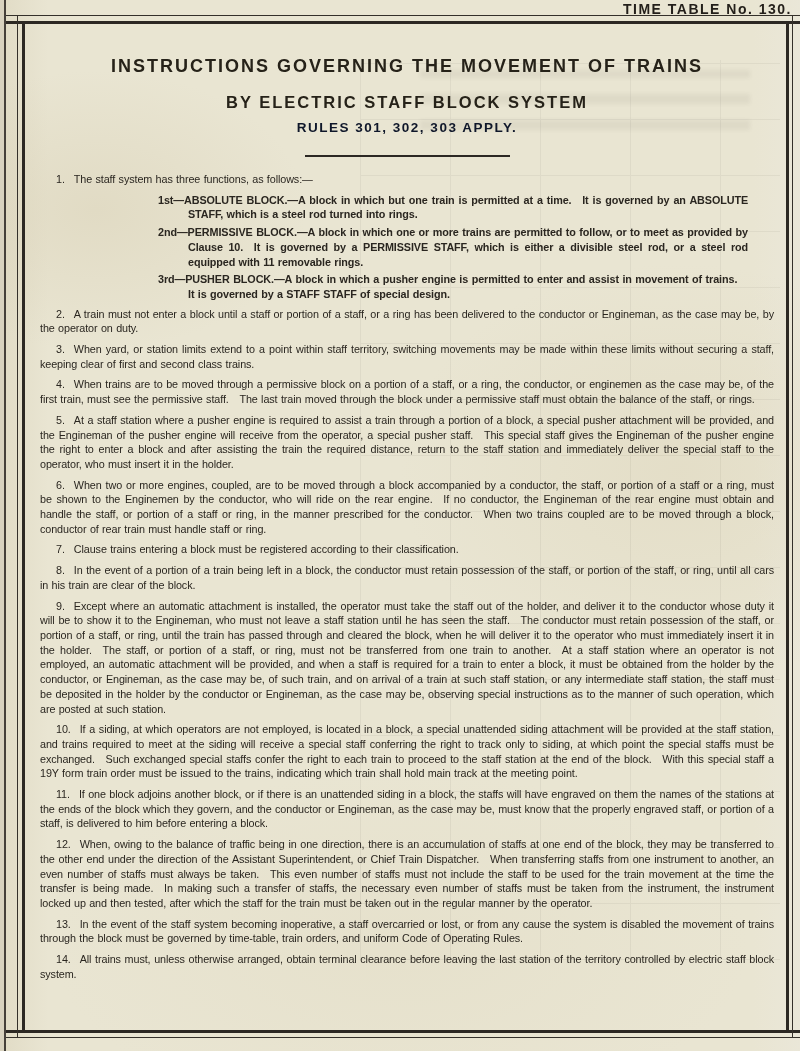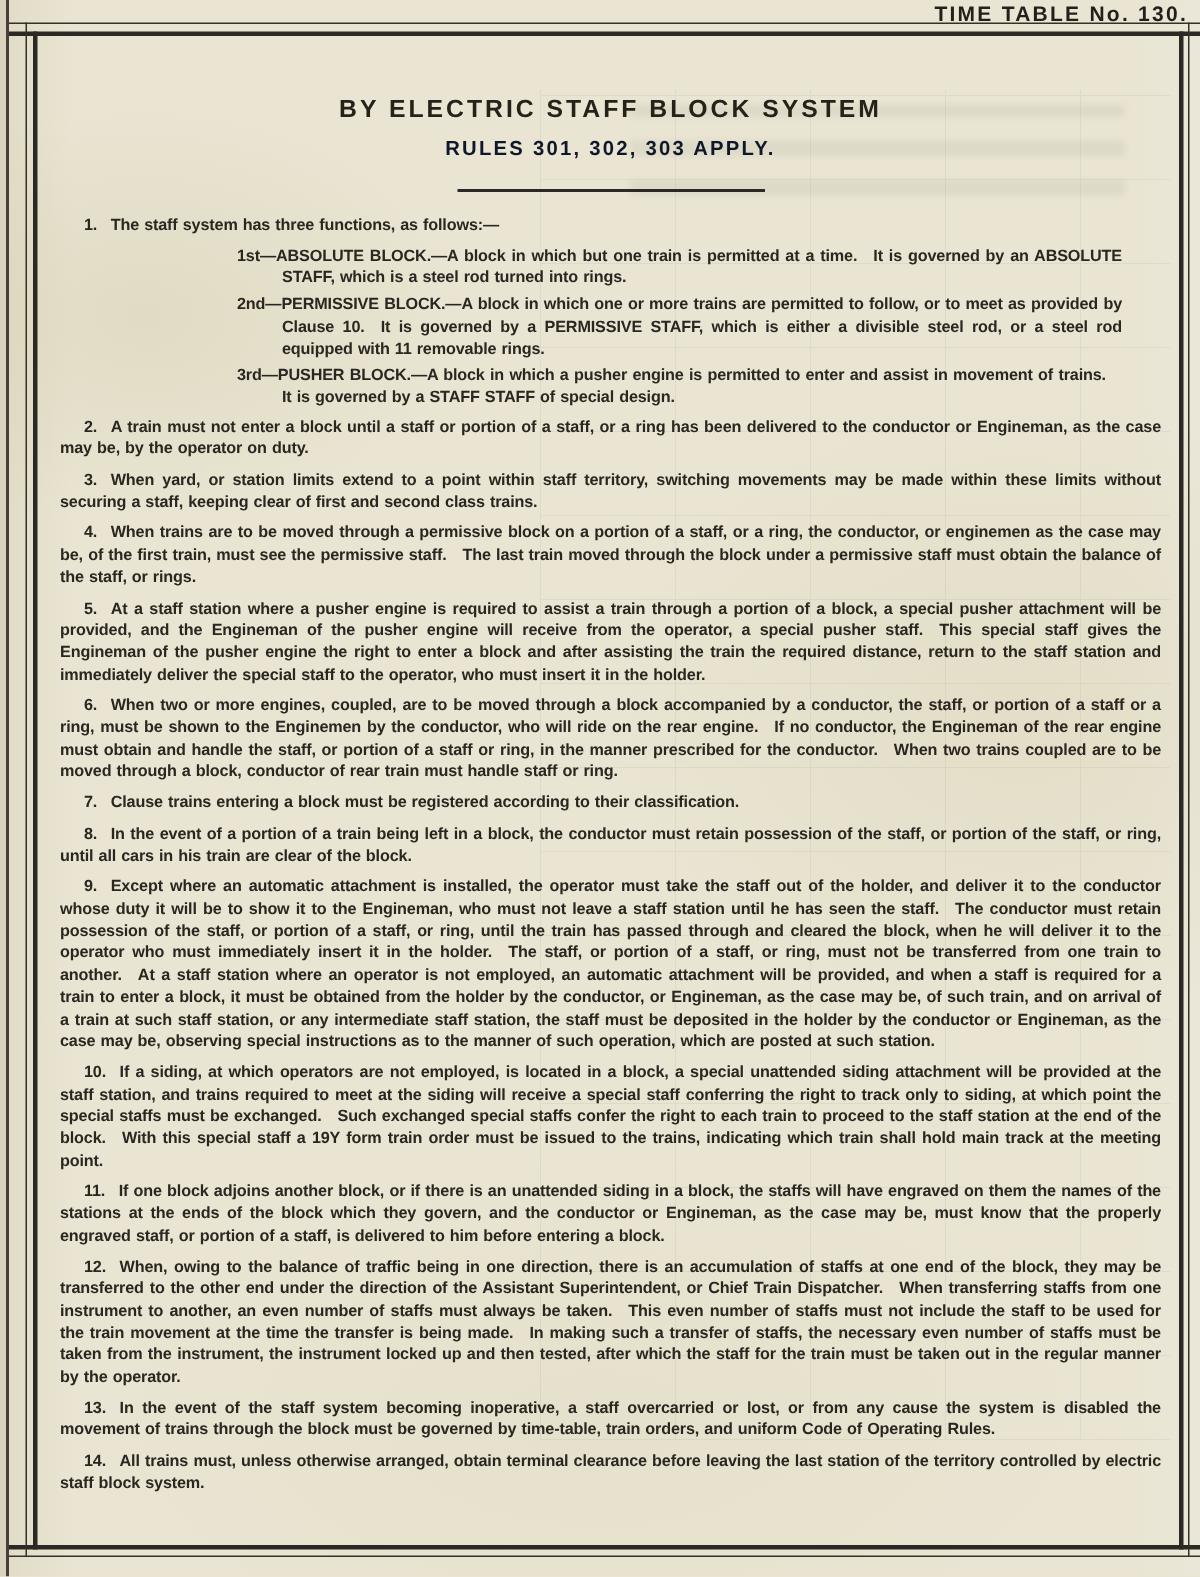--- a/index.html
+++ b/index.html
@@ -65,21 +65,21 @@
     margin:8px 0 0 0;color:#0f172a;
   }
   .title-divider{
     width:205px;height:2px;background:#2c2823;border:0;
     margin:20px auto 15px auto;
   }
 
   .rules-list{margin:0;}
   .rule-para{
     margin:0 0 6px 0;
-    font-size:10.8px;line-height:14.7px;font-weight:bold;
+    font-size:10.8px;line-height:14.7px;font-weight:normal;
     text-align:justify;letter-spacing:-.1px;word-spacing:.5px;
     text-indent:16px;color:#2a2620;
   }
   .rule-num{margin-right:9px;}
   .subitems{margin:1px 0 5px 0;}
   .subitem{
     margin:0 0 3px 118px;padding-left:30px;text-indent:-30px;
     font-size:10.8px;line-height:14.7px;font-weight:bold;
     text-align:left;letter-spacing:-.1px;word-spacing:.5px;color:#2a2620;
     width:560px;text-align:justify;
@@ -99,20 +99,21 @@
 <div class="rule-bottom-thick"></div>
 <div class="rule-bottom-thin"></div>
 <div class="rule-left-thin"></div>
 <div class="rule-left-thick"></div>
 <div class="rule-right-thick"></div>
 <div class="rule-right-thin"></div>
 
 <div class="masthead">TIME TABLE No. 130.</div>
 
 <div class="content">
+  <h1 class="title-1">INSTRUCTIONS GOVERNING THE MOVEMENT OF TRAINS</h1>
   <h2 class="title-2">BY ELECTRIC STAFF BLOCK SYSTEM</h2>
   <h3 class="title-3">RULES 301, 302, 303 APPLY.</h3>
   <hr class="title-divider">
 
   <div class="rules-list">
 
     <p class="rule-para"><span class="rule-num">1.</span><span>The staff system has three functions, as follows:—</span></p>
 
     <div class="subitems">
       <div class="subitem"><span>1st</span><span>—ABSOLUTE BLOCK.—A block in which but one train is permitted at a time. It is governed by an ABSOLUTE STAFF, which is a steel rod turned into rings.</span></div>

